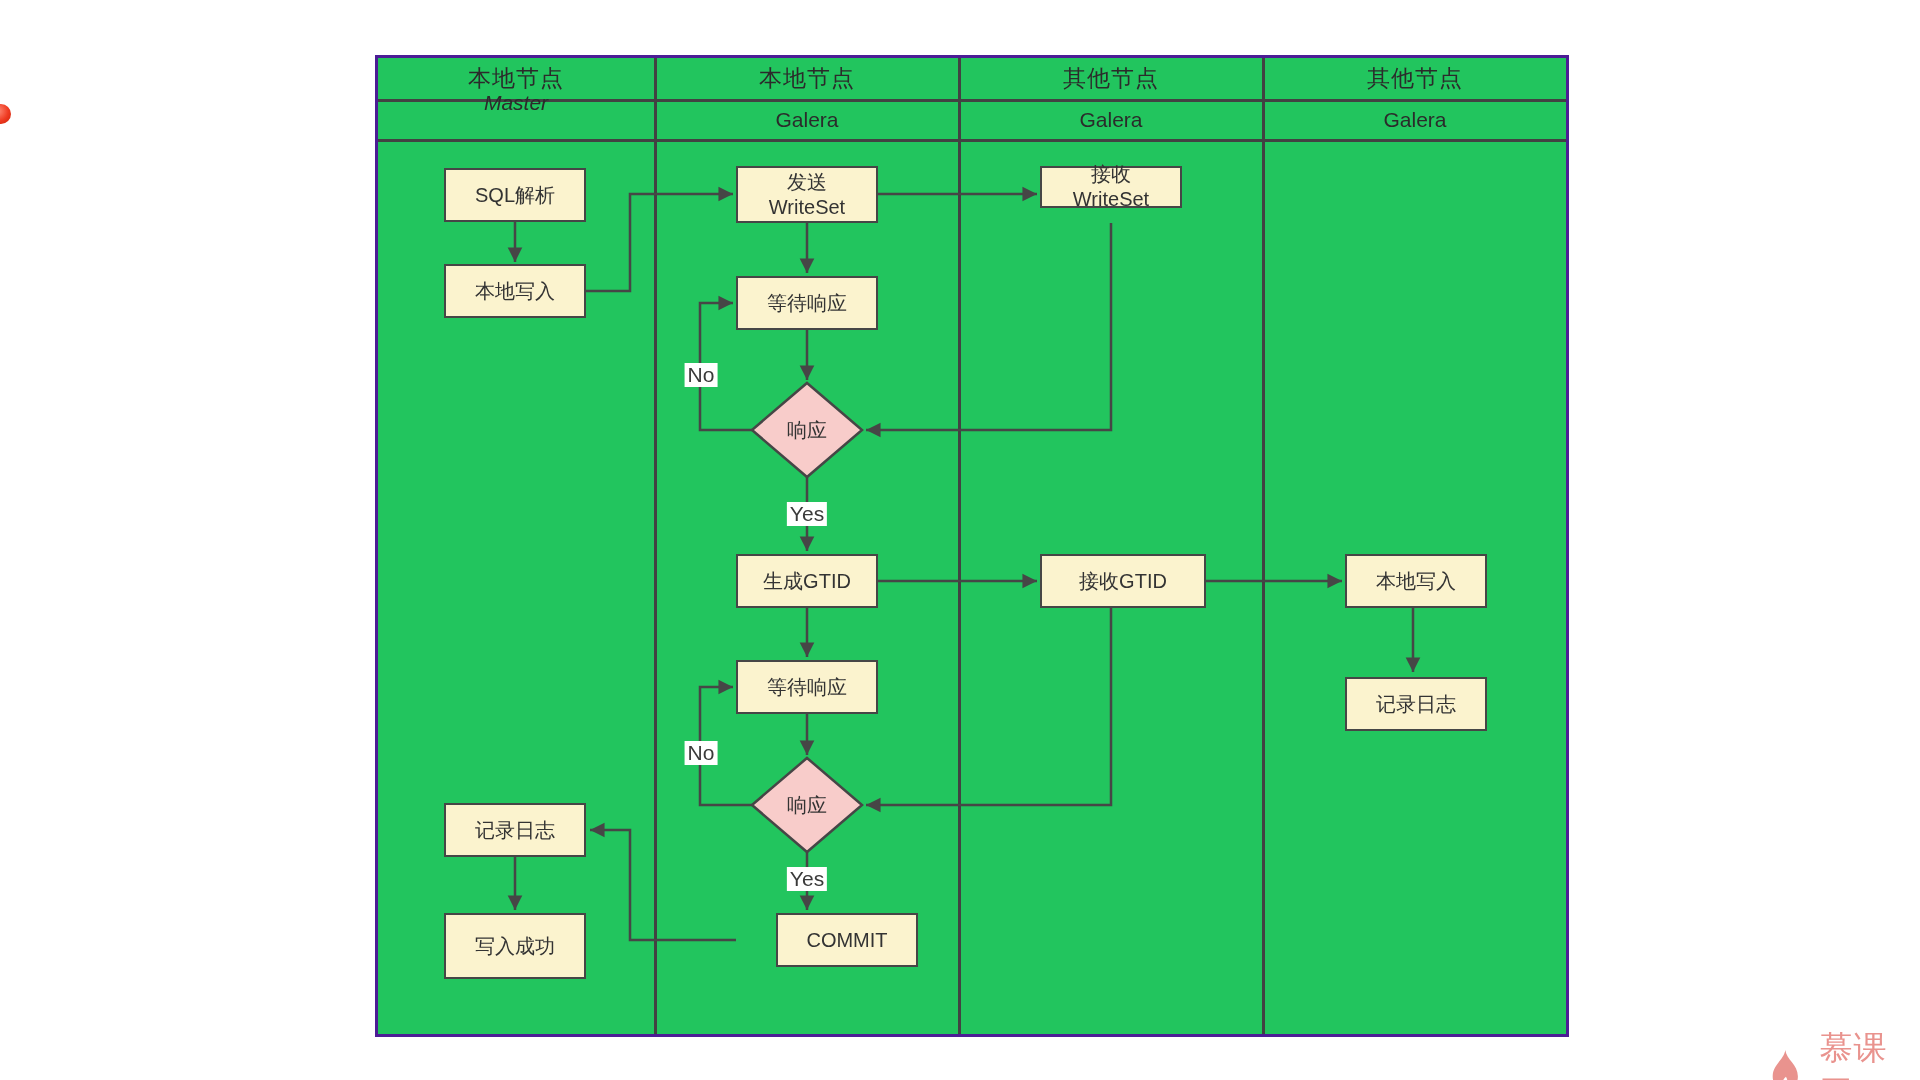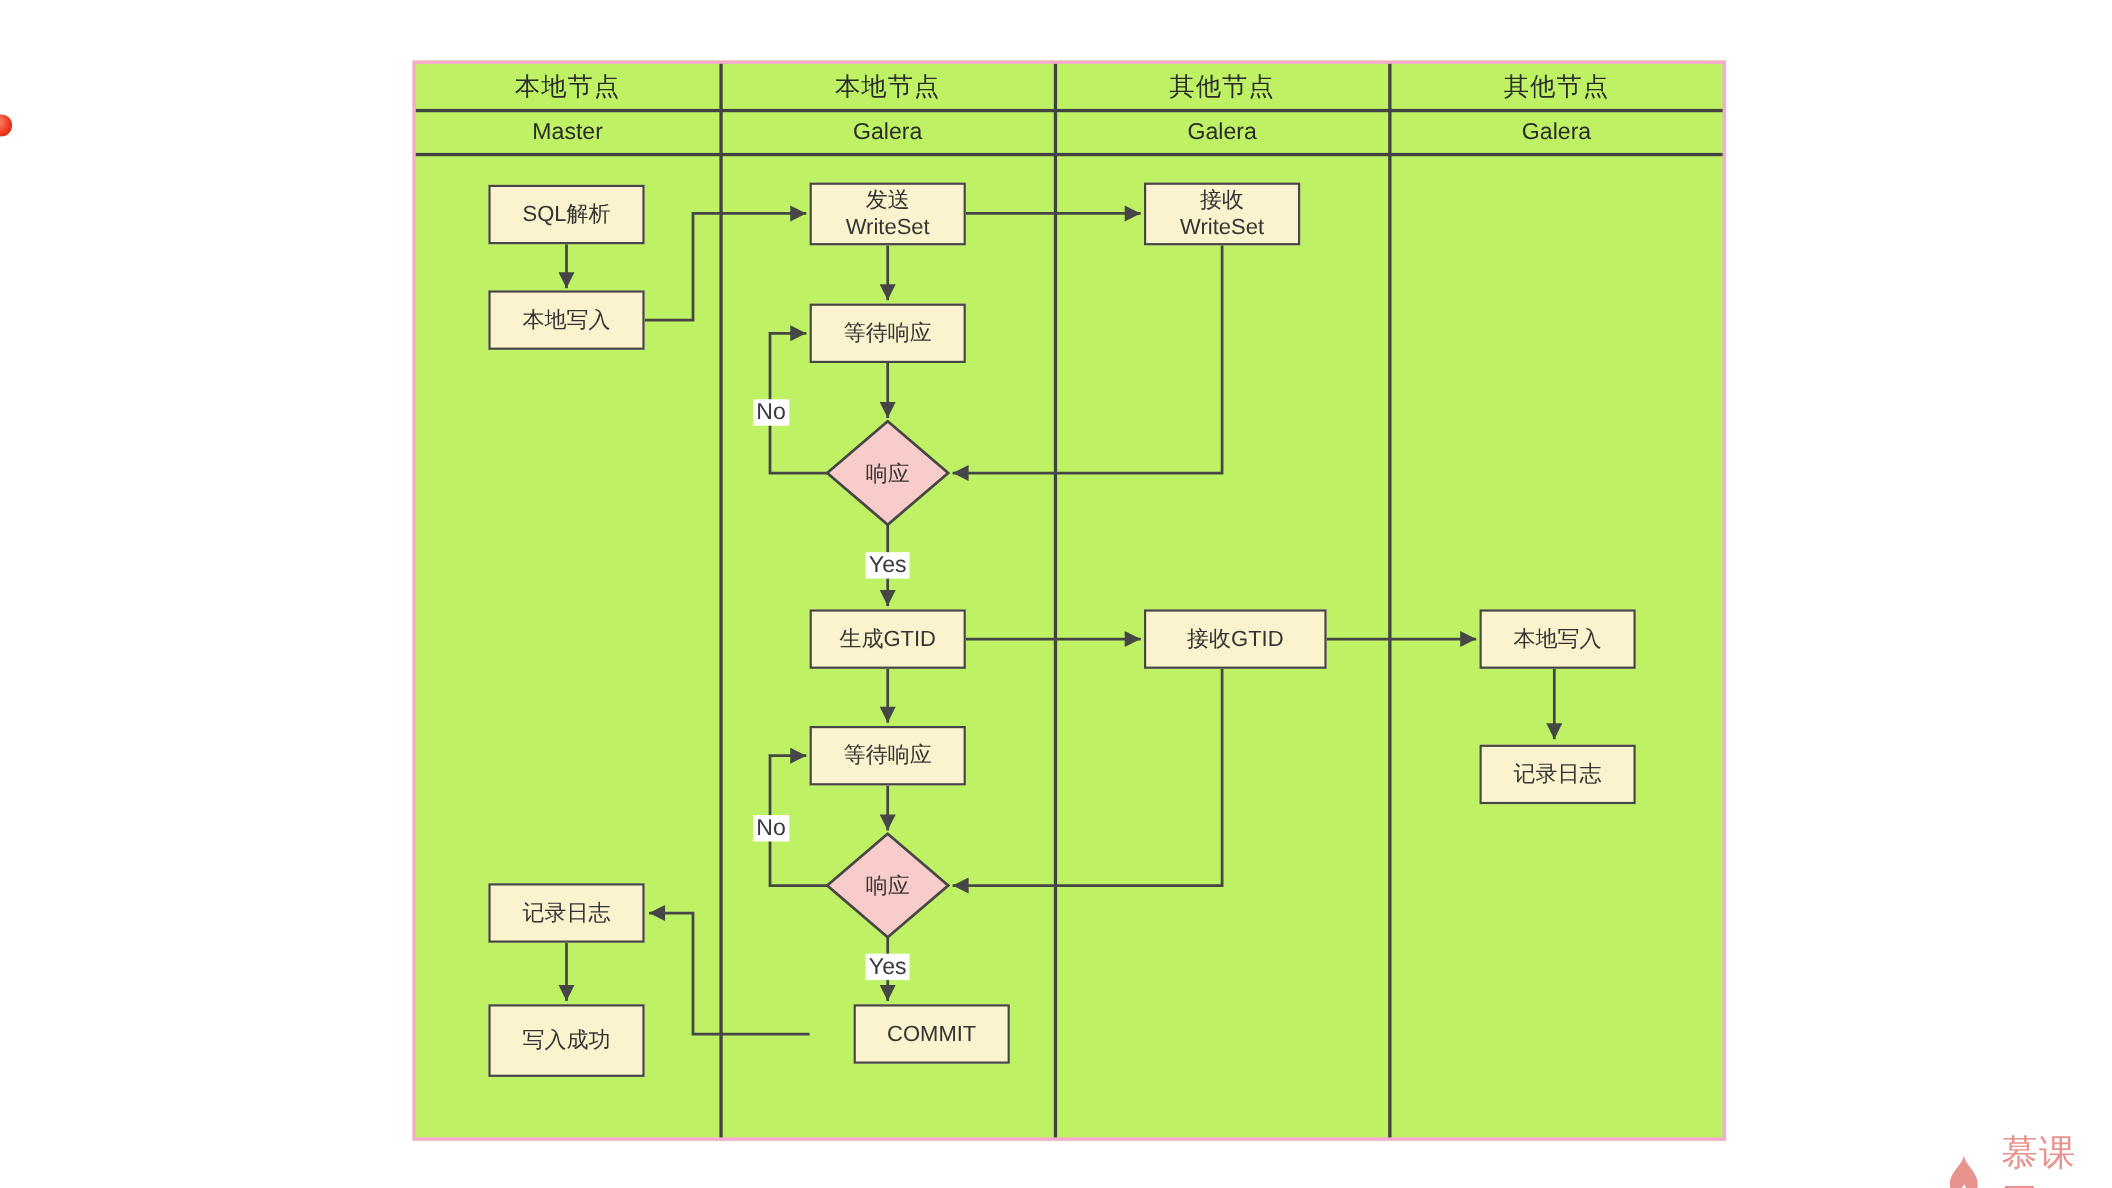--- a/index.html
+++ b/index.html
@@ -7,21 +7,21 @@
     width:1920px;height:1080px;position:relative;overflow:hidden;
     background:#ffffff;
     font-family:"Liberation Sans","DejaVu Sans",sans-serif;
     color:#333333;
   }
   .canvas{position:absolute;inset:0;}
 
   
   .swimlane-table{
     position:absolute;left:375px;top:55px;width:1194px;height:982px;
-    border:3px solid #f9a8d4;box-sizing:border-box;background:#bef264;z-index:1;text-align:center;
+    border:3px solid #4c1d95;box-sizing:border-box;background:#22c55e;z-index:1;text-align:center;
   }
   .vline{position:absolute;top:0;bottom:0;width:2.5px;background:#424242;}
   .hline{position:absolute;left:0;right:0;height:2.5px;background:#424242;}
   .hcell{
     position:absolute;display:flex;align-items:center;justify-content:center;
     color:#2b2b2b;
   }
   .hcell.group{font-size:23px;letter-spacing:1px;}
   .hcell.role{font-size:21px;}
 
@@ -69,21 +69,21 @@
     <div class="vline" style="left:580px;"></div>
     <div class="vline" style="left:884px;"></div>
     <div class="hline" style="top:41px;"></div>
     <div class="hline" style="top:81px;"></div>
 
     <div class="hcell group" style="left:0;width:276px;top:0;height:41px;">本地节点</div>
     <div class="hcell group" style="left:278px;width:302px;top:0;height:41px;">本地节点</div>
     <div class="hcell group" style="left:582px;width:302px;top:0;height:41px;">其他节点</div>
     <div class="hcell group" style="left:886px;width:302px;top:0;height:41px;">其他节点</div>
 
-    <div class="hcell role" style="left:0;width:276px;top:43px;height:38px;">Master</div>
+    <div class="hcell role" style="left:0;width:276px;top:26px;height:38px;font-style:italic;">Master</div>
     <div class="hcell role" style="left:278px;width:302px;top:43px;height:38px;">Galera</div>
     <div class="hcell role" style="left:582px;width:302px;top:43px;height:38px;">Galera</div>
     <div class="hcell role" style="left:886px;width:302px;top:43px;height:38px;">Galera</div>
   </div>
 
   <svg class="connectors" width="1920" height="1080" viewBox="0 0 1920 1080">
     <defs>
       <marker id="arrow" viewBox="0 0 12 12" refX="11" refY="6" markerWidth="7" markerHeight="7" orient="auto">
         <path d="M1,1 L11,6 L1,11 Z" fill="#464646"></path>
       </marker>
@@ -116,21 +116,21 @@
   <div class="node" style="left:444px;top:803px;width:142px;height:54px;">记录日志</div>
   <div class="node" style="left:444px;top:913px;width:142px;height:66px;">写入成功</div>
 
   <div class="node" style="left:736px;top:166px;width:142px;height:57px;">发送
 WriteSet</div>
   <div class="node" style="left:736px;top:276px;width:142px;height:54px;">等待响应</div>
   <div class="node" style="left:736px;top:554px;width:142px;height:54px;text-align:right;">生成GTID</div>
   <div class="node" style="left:736px;top:660px;width:142px;height:54px;">等待响应</div>
   <div class="node" style="left:736px;top:913px;width:142px;height:54px;margin-left:40px;">COMMIT</div>
 
-  <div class="node" style="left:1040px;top:166px;width:142px;height:57px;">接收
+  <div class="node" style="left:1040px;top:166px;width:142px;height:42px;">接收
 WriteSet</div>
   <div class="node" style="left:1040px;top:554px;width:166px;height:54px;">接收GTID</div>
 
   <div class="node" style="left:1345px;top:554px;width:142px;height:54px;">本地写入</div>
   <div class="node" style="left:1345px;top:677px;width:142px;height:54px;">记录日志</div>
 
   <div class="diamond-label" style="left:752px;top:405px;width:110px;height:50px;">响应</div>
   <div class="diamond-label" style="left:752px;top:780px;width:110px;height:50px;">响应</div>
 
   <div class="edge-label" style="left:701px;top:375px;">No</div>

